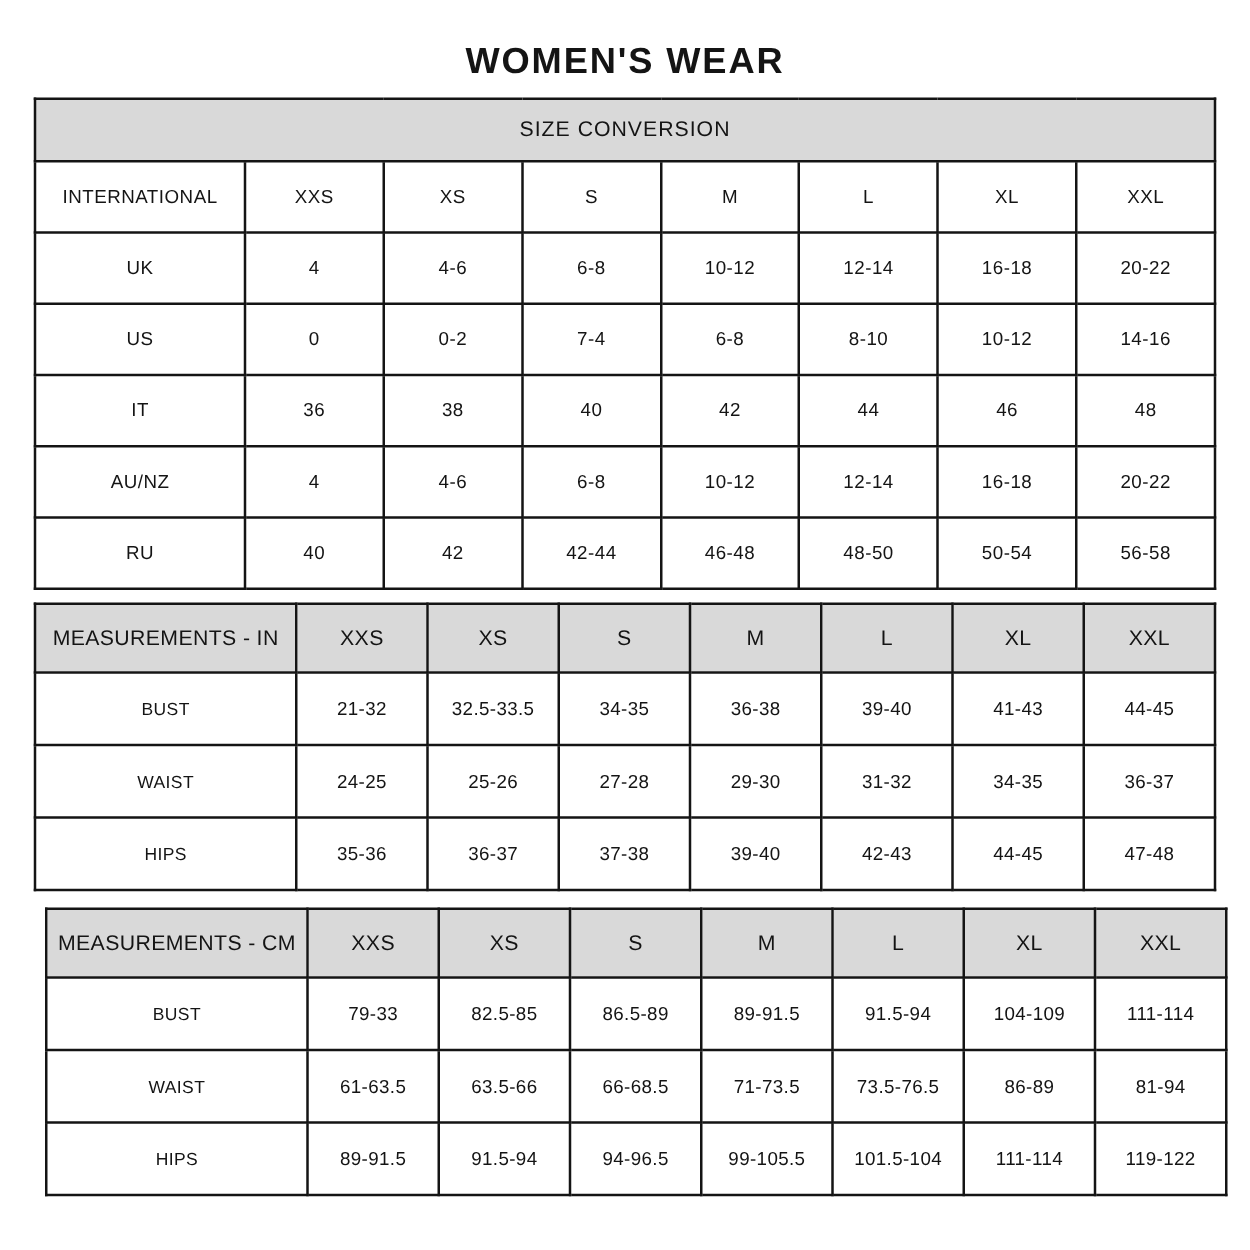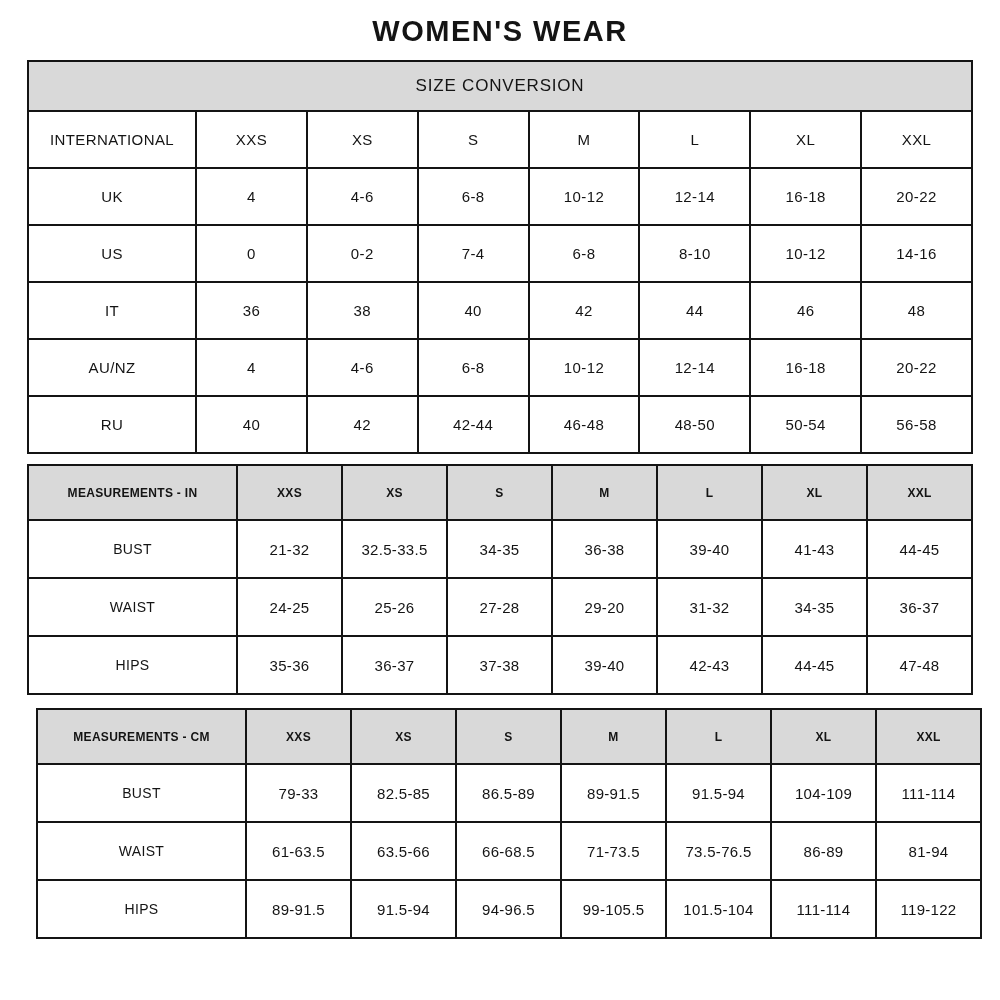--- a/index.html
+++ b/index.html
@@ -1,26 +1,26 @@
 <!DOCTYPE html>
 <html><head>
 <meta charset="utf-8">
 <style>
   html,body{margin:0;padding:0;background:#ffffff;}
   body{width:1000px;height:1000px;font-family:"Liberation Sans",sans-serif;color:#141414;}
   .page{position:relative;width:1000px;height:1000px;overflow:hidden;}
-  .page-title{margin:0;padding-top:15px;text-align:center;font-size:29px;font-weight:700;letter-spacing:1.5px;}
+  .page-title{margin:0;padding-top:33px;text-align:center;font-size:29px;font-weight:700;letter-spacing:1.5px;}
   table{border-collapse:collapse;margin:12px auto 0 auto;width:944px;table-layout:fixed;}
   td{border:2px solid #141414;text-align:center;vertical-align:middle;padding:0 2px;overflow:hidden;white-space:nowrap;}
   
   .t1 td{height:55px;font-size:15px;letter-spacing:0.4px;}
   .t1 .banner{background:#d9d9d9;font-weight:400;height:48px;font-size:17px;letter-spacing:0.8px;}
   
   .t23 td{height:56px;font-size:15px;letter-spacing:0.3px;}
-  .t23 tr.head td{background:#d9d9d9;font-weight:700;font-size:12px;height:53px;}
+  .t23 tr.head td{background:#d9d9d9;font-weight:400;font-size:17px;height:53px;}
   .t23 td.lbl{font-size:14px;}
   .t2{margin-top:10px;}
   .t3{margin-top:13px;margin-left:36px;}
 </style>
 </head>
 <body>
 
 <div class="page">
 
   <h1 class="page-title">WOMEN'S WEAR</h1>
@@ -121,21 +121,21 @@
       <td>36-38</td>
       <td>39-40</td>
       <td>41-43</td>
       <td>44-45</td>
     </tr>
     <tr>
       <td class="lbl">WAIST</td>
       <td>24-25</td>
       <td>25-26</td>
       <td>27-28</td>
-      <td>29-20</td>
+      <td>29-30</td>
       <td>31-32</td>
       <td>34-35</td>
       <td>36-37</td>
     </tr>
     <tr>
       <td class="lbl">HIPS</td>
       <td>35-36</td>
       <td>36-37</td>
       <td>37-38</td>
       <td>39-40</td>

